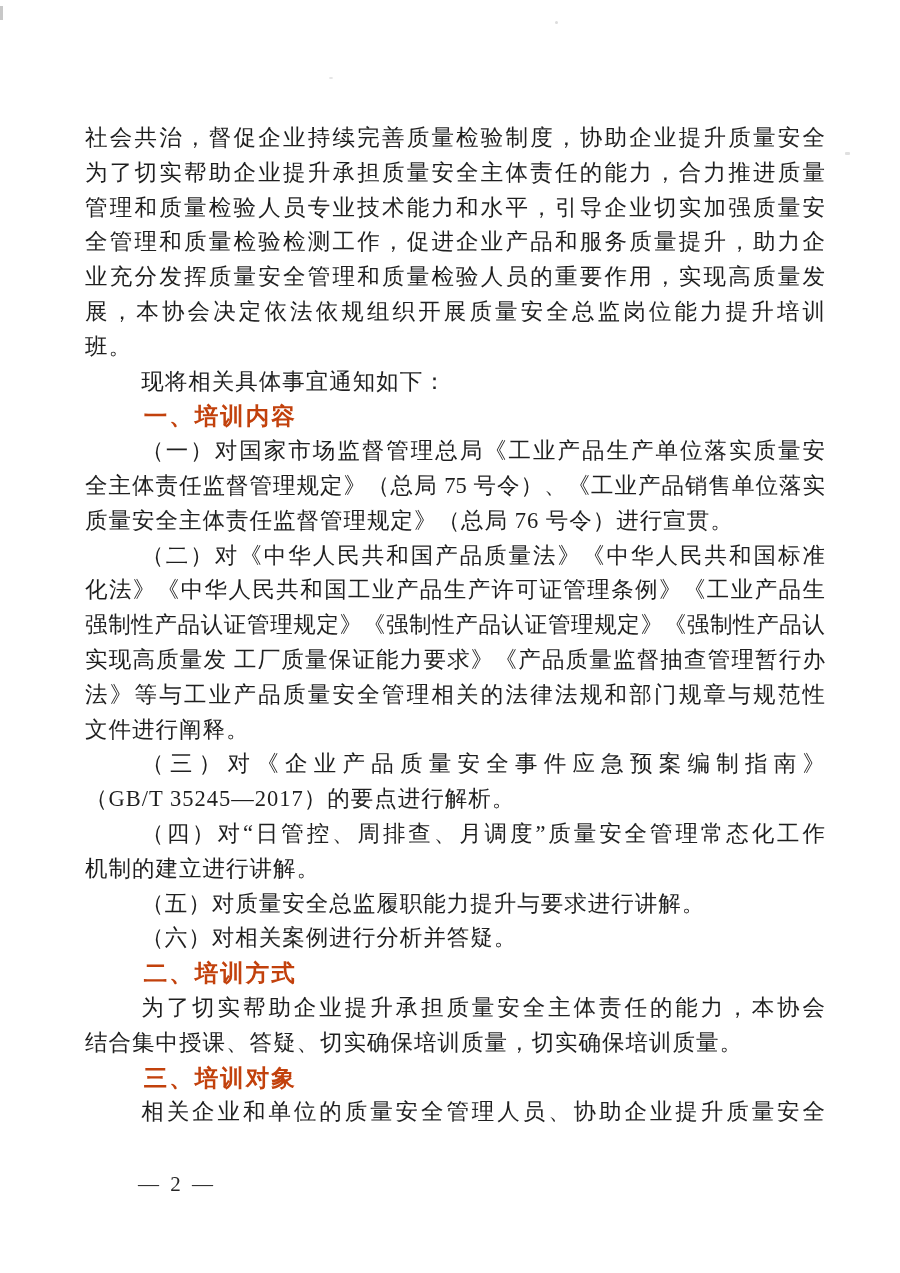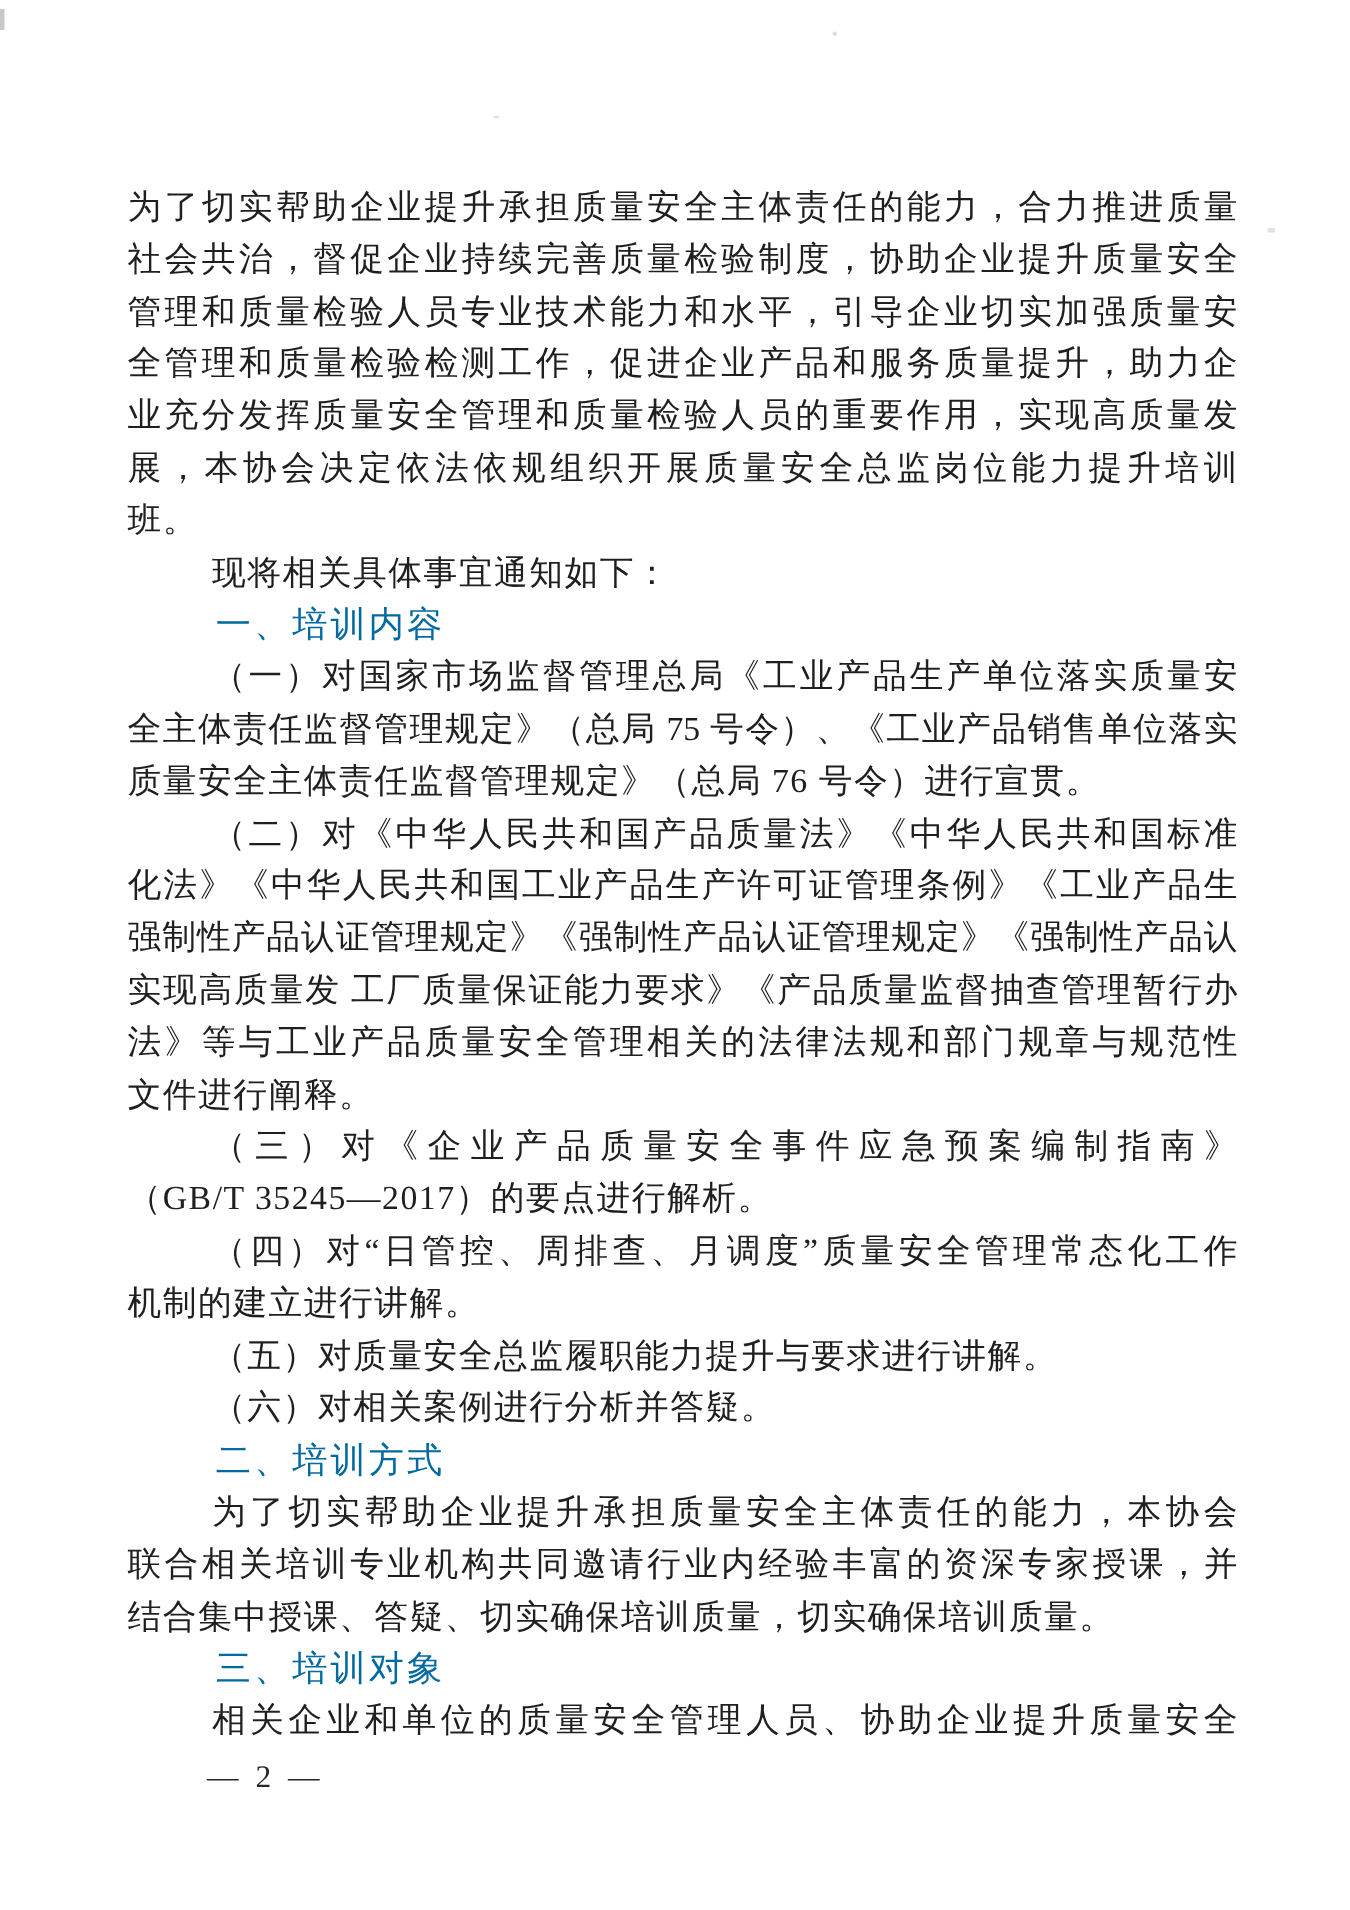--- a/index.html
+++ b/index.html
@@ -27,23 +27,23 @@
     text-align: left;
   }
   .line.fill {
     letter-spacing: 0;
     text-align: justify;
     text-align-last: justify;
   }
   .line.indent { text-indent: 2.5em; }
   .line.heading {
     font-family: "Liberation Sans", "DejaVu Sans", sans-serif;
-    font-weight: 400;
+    font-weight: 700;
     font-size: 23.5px;
-    color: #0369a1;
+    color: #c2410c;
     letter-spacing: 2px;
   }
   .page-number {
     position: absolute;
     left: 138px;
     top: 1170px;
     font-size: 21px;
     line-height: 28px;
     color: #262626;
     letter-spacing: 3px;
@@ -55,22 +55,22 @@
 <body>
 
 <div class="page">
 
   <div class="speck" style="left:0; top:6px; width:3px; height:14px; background:#c8c8c8; border-radius:0;"></div>
   <div class="speck" style="left:555px; top:21px; width:3px; height:3px; background:#dcdcdc;"></div>
   <div class="speck" style="left:329px; top:77px; width:4px; height:2px; background:#e4e4e4;"></div>
   <div class="speck" style="left:845px; top:152px; width:5px; height:3px; background:#e0e0e0; border-radius:1px;"></div>
 
   <div class="doc">
+      <div class="line fill">社会共治，督促企业持续完善质量检验制度，协助企业提升质量安全</div>
       <div class="line fill">为了切实帮助企业提升承担质量安全主体责任的能力，合力推进质量</div>
-      <div class="line fill">社会共治，督促企业持续完善质量检验制度，协助企业提升质量安全</div>
       <div class="line fill">管理和质量检验人员专业技术能力和水平，引导企业切实加强质量安</div>
       <div class="line fill">全管理和质量检验检测工作，促进企业产品和服务质量提升，助力企</div>
       <div class="line fill">业充分发挥质量安全管理和质量检验人员的重要作用，实现高质量发</div>
       <div class="line fill">展，本协会决定依法依规组织开展质量安全总监岗位能力提升培训</div>
       <div class="line">班。</div>
       <div class="line indent">现将相关具体事宜通知如下：</div>
       <div class="line indent heading">一、培训内容</div>
       <div class="line indent fill">（一）对国家市场监督管理总局《工业产品生产单位落实质量安</div>
       <div class="line fill">全主体责任监督管理规定》（总局 75 号令）、《工业产品销售单位落实</div>
       <div class="line">质量安全主体责任监督管理规定》（总局 76 号令）进行宣贯。</div>
@@ -81,21 +81,20 @@
       <div class="line fill">法》等与工业产品质量安全管理相关的法律法规和部门规章与规范性</div>
       <div class="line">文件进行阐释。</div>
       <div class="line indent fill">（三）对《企业产品质量安全事件应急预案编制指南》</div>
       <div class="line">（GB/T 35245—2017）的要点进行解析。</div>
       <div class="line indent fill">（四）对“日管控、周排查、月调度”质量安全管理常态化工作</div>
       <div class="line">机制的建立进行讲解。</div>
       <div class="line indent">（五）对质量安全总监履职能力提升与要求进行讲解。</div>
       <div class="line indent">（六）对相关案例进行分析并答疑。</div>
       <div class="line indent heading">二、培训方式</div>
       <div class="line indent fill">为了切实帮助企业提升承担质量安全主体责任的能力，本协会</div>
-      <div class="line fill">联合相关培训专业机构共同邀请行业内经验丰富的资深专家授课，并</div>
       <div class="line">结合集中授课、答疑、切实确保培训质量，切实确保培训质量。</div>
       <div class="line indent heading">三、培训对象</div>
       <div class="line indent fill">相关企业和单位的质量安全管理人员、协助企业提升质量安全</div>
     </div>
 
   <div class="page-number">— 2 —</div>
 
 </div>
 
 </body></html>

